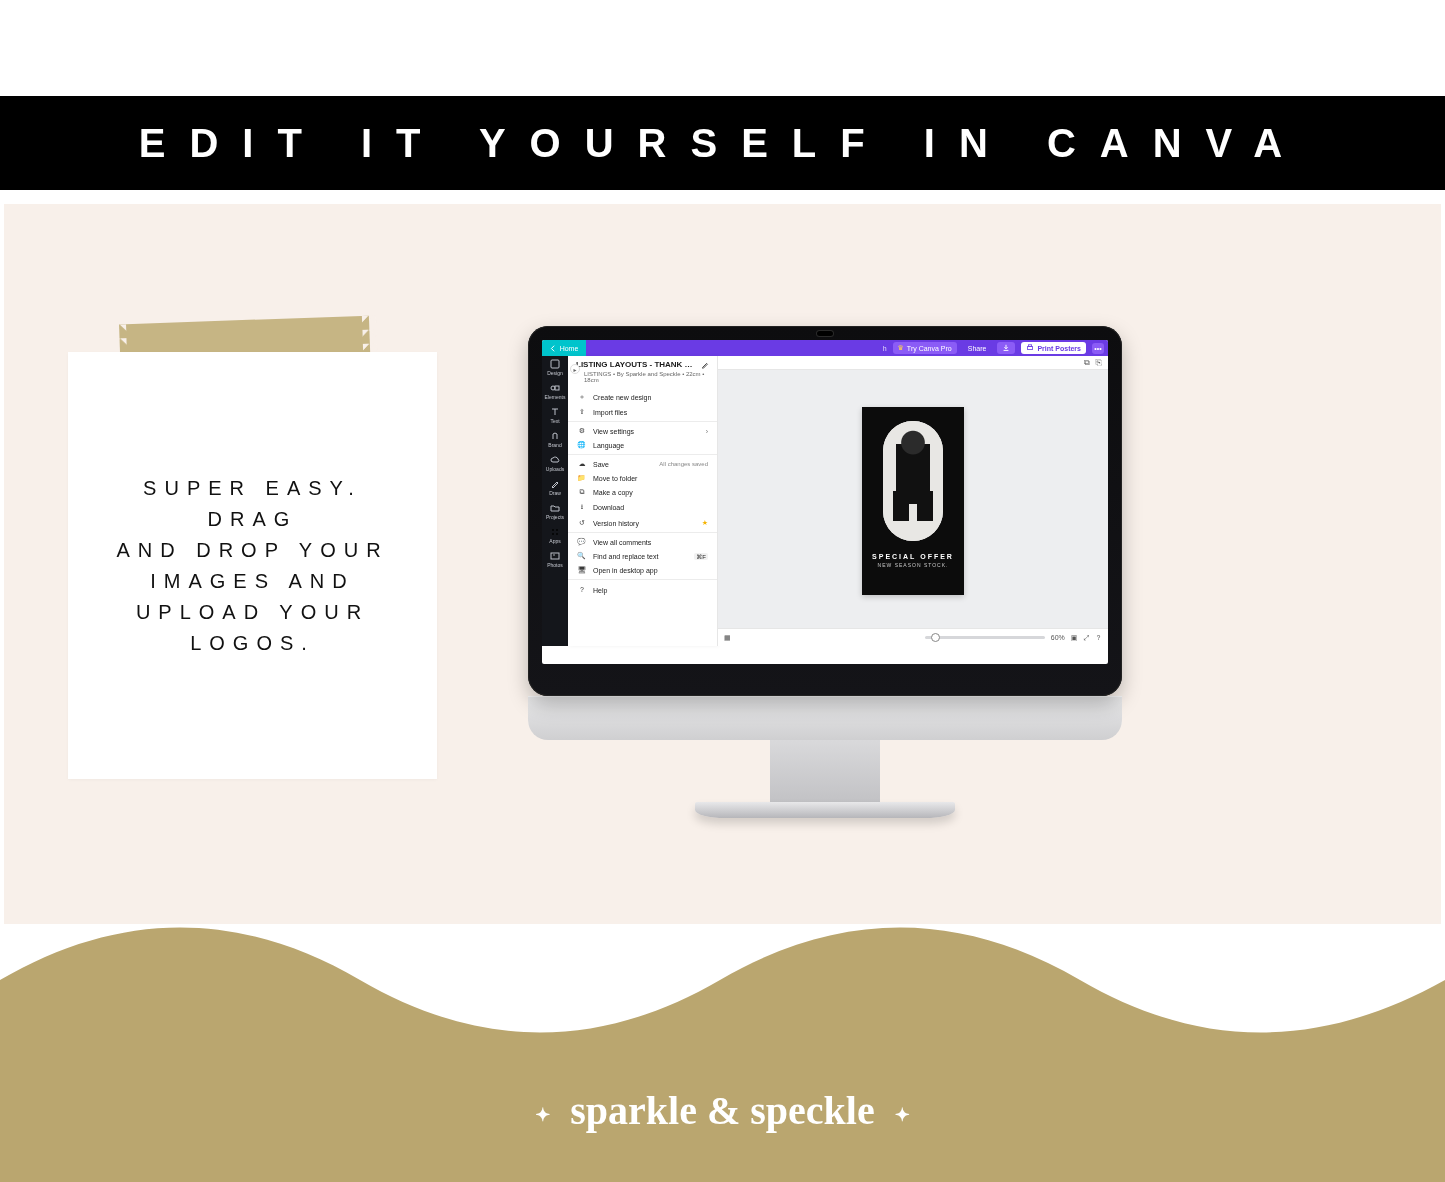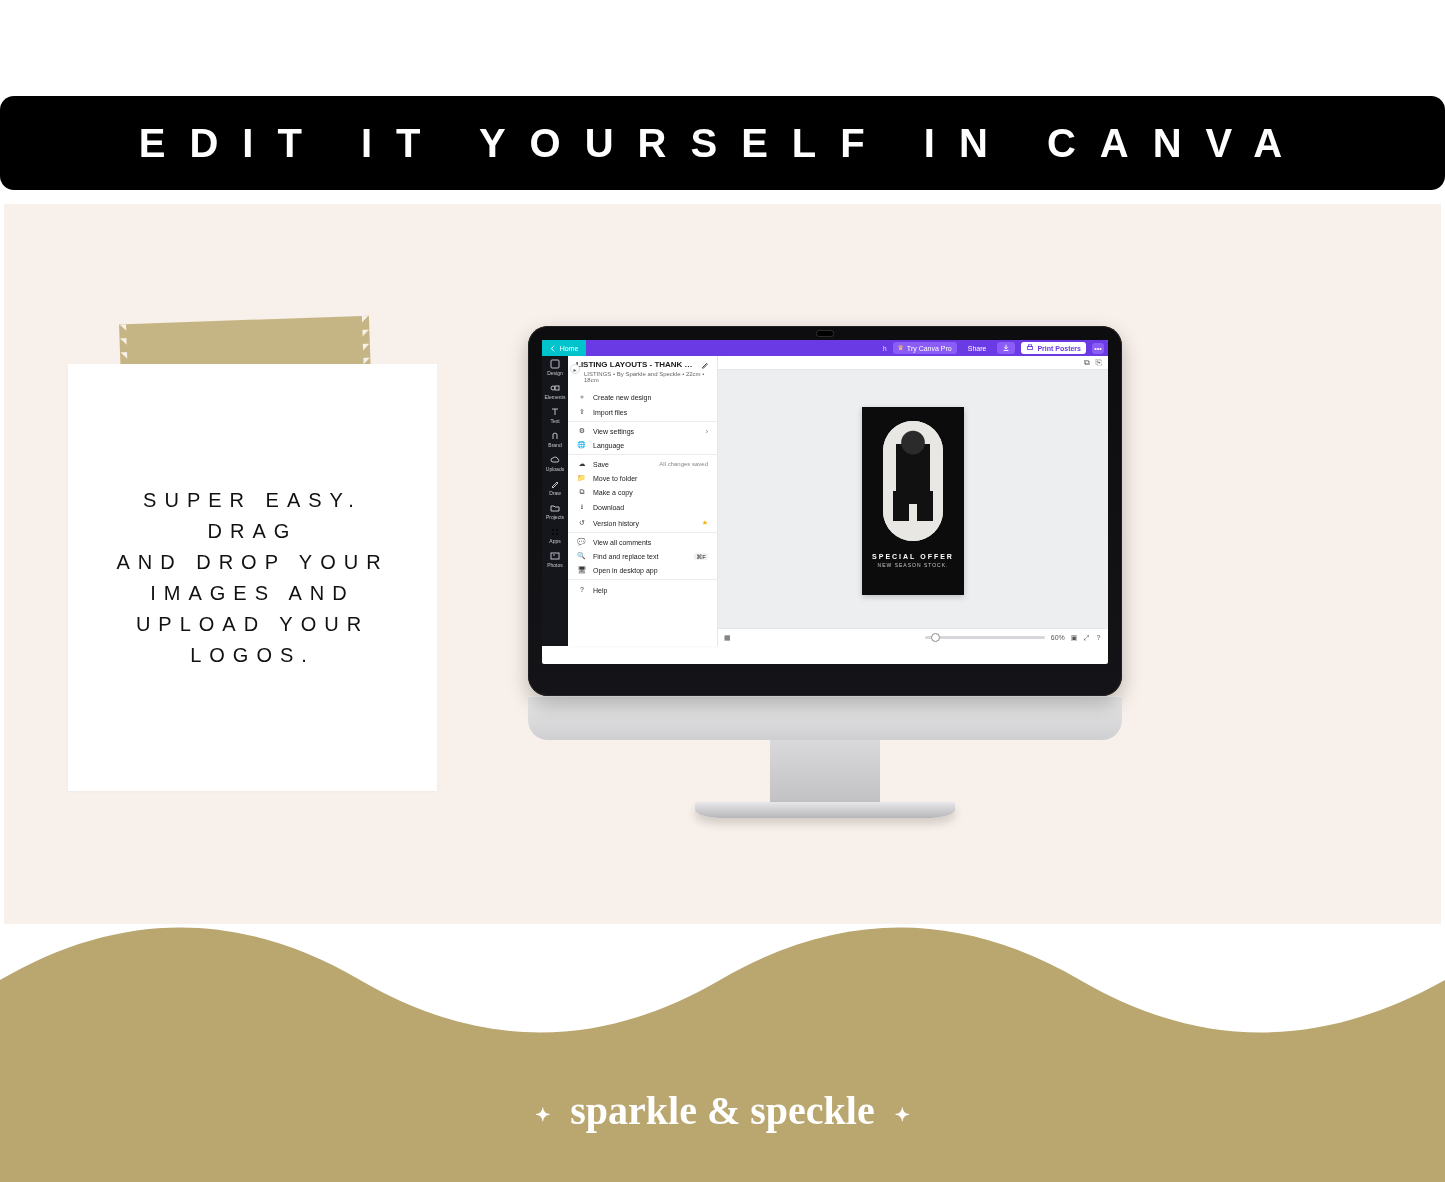--- a/index.html
+++ b/index.html
@@ -4,21 +4,21 @@
 <style>
   * { box-sizing: border-box; margin: 0; padding: 0; }
   html, body { width: 1445px; height: 1182px; background: #fff; font-family: -apple-system, Helvetica, Arial, sans-serif; }
 
   
   .black-band {
     position: absolute;
     left: 0; top: 96px; width: 1445px; height: 94px;
     background: #000; color: #fff;
     display: flex; align-items: center; justify-content: center;
-    font-size: 40px; letter-spacing: 24px; font-weight: 600; border-radius: 14px;
+    font-size: 40px; letter-spacing: 24px; font-weight: 600;
   }
 
   
   .cream {
     position: absolute;
     left: 4px; top: 204px; width: 1437px; height: 720px;
     background: #f8f0ea;
   }
 
   
@@ -35,21 +35,21 @@
     color: #fff;
     font-family: "Comic Sans MS", cursive;
     font-size: 40px;
     font-weight: 700;
   }
   .footer-logo::before, .footer-logo::after { content: "✦"; font-size: 18px; margin: 0 10px; vertical-align: middle; }
 
   
   .card {
     position: absolute;
-    left: 68px; top: 364px; width: 369px; height: 427px;
+    left: 68px; top: 352px; width: 369px; height: 427px;
     background: #fff;
     box-shadow: 0 1px 3px rgba(0,0,0,0.03);
     display: flex; flex-direction: column; align-items: center; justify-content: center;
     padding: 30px 26px; gap: 40px;
   }
   .tape {
     position: absolute;
     left: 120px; top: 320px; width: 250px; height: 60px;
     background: #c6b584;
     transform: rotate(-2deg);

